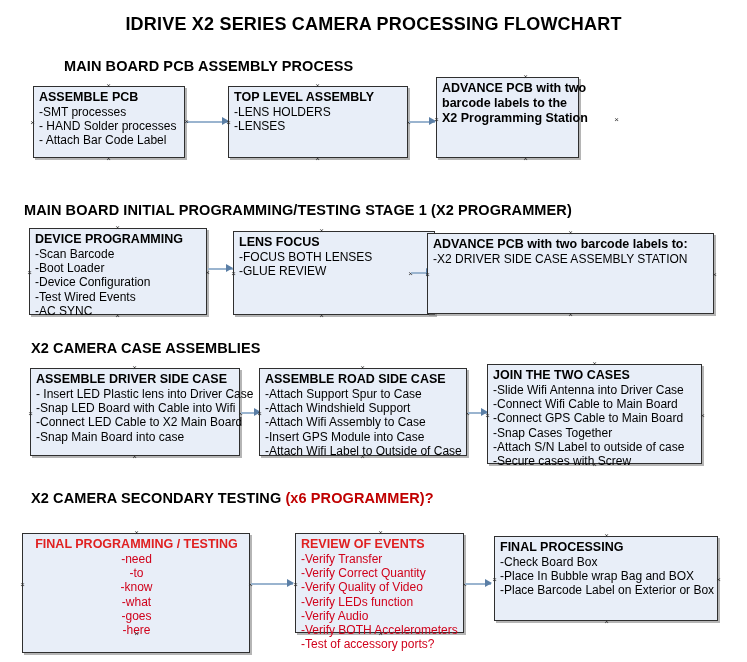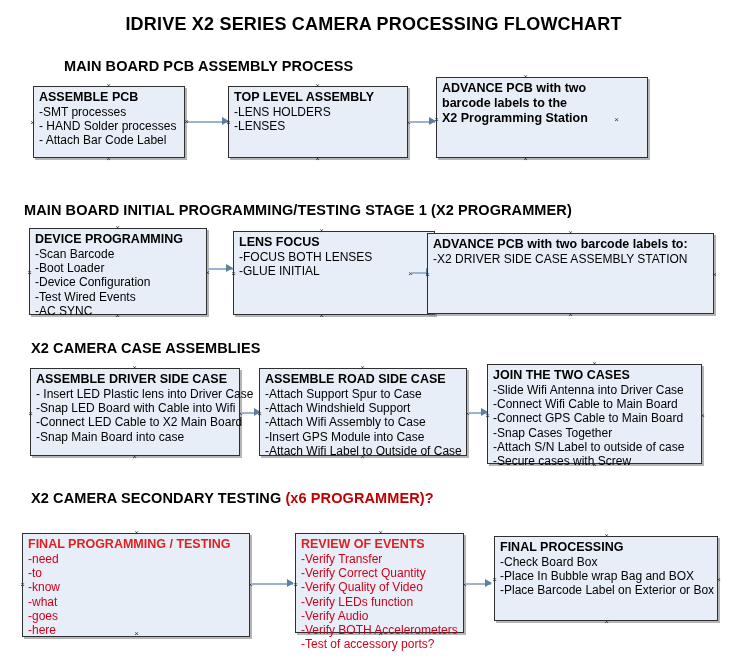--- a/index.html
+++ b/index.html
@@ -94,21 +94,21 @@
     <div class="bl">-LENSES</div>
     <div class="hx" style="left:85px;top:-5px;"></div>
     <div class="hx" style="left:-4px;top:32px;"></div>
     <div class="hx" style="left:176px;top:32px;"></div>
     <div class="hx" style="left:85px;top:68px;"></div>
   </div>
 
   <div class="conn" style="left:409px;top:121px;width:26px;"></div>
   <div class="arrow" style="left:429px;top:117px;"></div>
 
-  <div class="box" style="left:436px;top:77px;width:212px;height:81px;">
+  <div class="box" style="left:436px;top:77px;width:143px;height:81px;">
     <div class="bt">ADVANCE PCB with two</div>
     <div class="bt">barcode labels to the</div>
     <div class="bt"> X2 Programming Station</div>
     <div class="hx" style="left:85px;top:-5px;"></div>
     <div class="hx" style="left:-4px;top:38px;"></div>
     <div class="hx" style="left:176px;top:38px;"></div>
     <div class="hx" style="left:85px;top:77px;"></div>
   </div>
 
   <div class="section-head" style="left:24px;top:202px;">MAIN BOARD INITIAL PROGRAMMING/TESTING STAGE 1 (X2 PROGRAMMER)</div>
@@ -125,21 +125,21 @@
     <div class="hx" style="left:174px;top:40px;"></div>
     <div class="hx" style="left:84px;top:83px;"></div>
   </div>
 
   <div class="conn" style="left:208px;top:268px;width:26px;"></div>
   <div class="arrow" style="left:226px;top:264px;"></div>
 
   <div class="box" style="left:233px;top:231px;width:202px;height:84px;">
     <div class="bt">LENS FOCUS</div>
     <div class="bl">-FOCUS BOTH LENSES</div>
-    <div class="bl">-GLUE INITIAL</div>
+    <div class="bl">-GLUE REVIEW</div>
     <div class="hx" style="left:84px;top:-5px;"></div>
     <div class="hx" style="left:-4px;top:38px;"></div>
     <div class="hx" style="left:173px;top:38px;"></div>
     <div class="hx" style="left:84px;top:80px;"></div>
   </div>
 
   <div class="conn" style="left:411px;top:272px;width:22px;"></div>
   <div class="arrow" style="left:426px;top:268px;"></div>
 
   <div class="box" style="left:427px;top:233px;width:287px;height:81px;">
@@ -195,21 +195,21 @@
     <div class="hx" style="left:103px;top:-5px;"></div>
     <div class="hx" style="left:-4px;top:47px;"></div>
     <div class="hx" style="left:211px;top:47px;"></div>
     <div class="hx" style="left:103px;top:96px;"></div>
   </div>
 
   <div class="section-head" style="left:31px;top:490px;">
     <span>X2 CAMERA SECONDARY TESTING </span><span class="red">(x6 PROGRAMMER)?</span>
   </div>
 
-  <div class="box red" style="left:22px;top:533px;width:228px;height:104px;">
+  <div class="box red" style="left:22px;top:533px;width:228px;height:120px;text-align:center;">
     <div class="bt">FINAL PROGRAMMING / TESTING</div>
     <div class="bl">-need</div>
     <div class="bl">-to</div>
     <div class="bl">-know</div>
     <div class="bl">-what</div>
     <div class="bl">-goes</div>
     <div class="bl">-here</div>
     <div class="hx" style="left:110px;top:-5px;"></div>
     <div class="hx" style="left:-4px;top:47px;"></div>
     <div class="hx" style="left:224px;top:47px;"></div>

